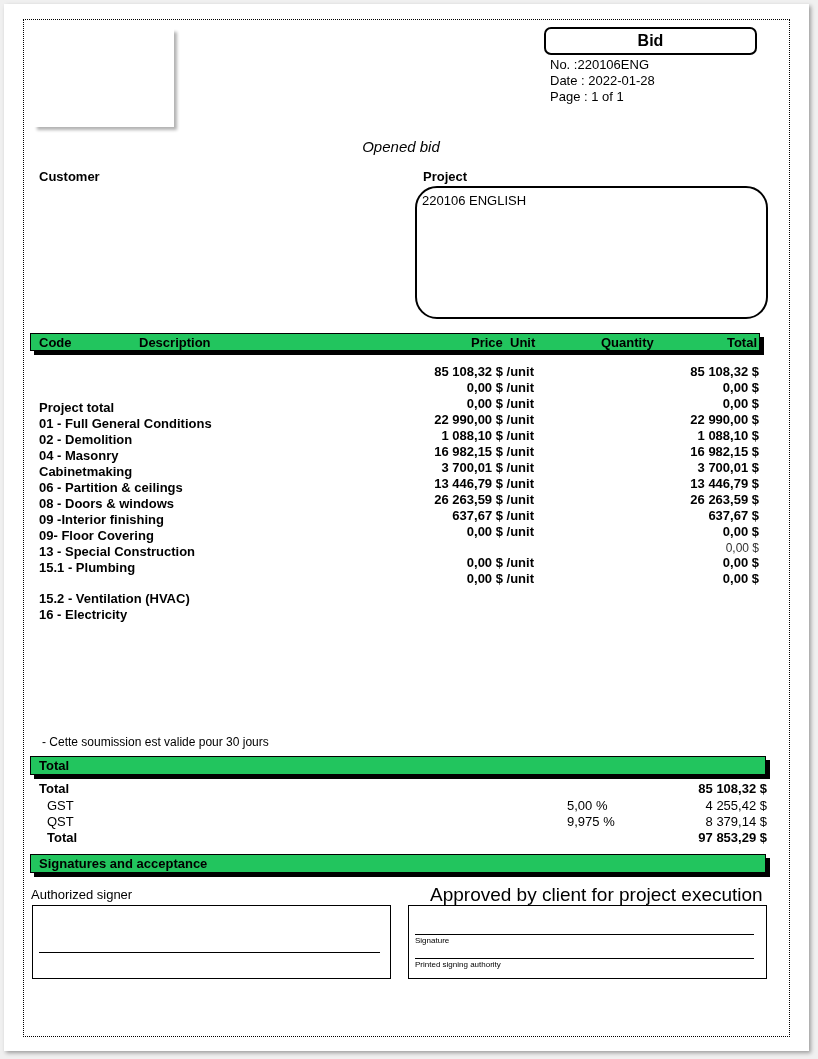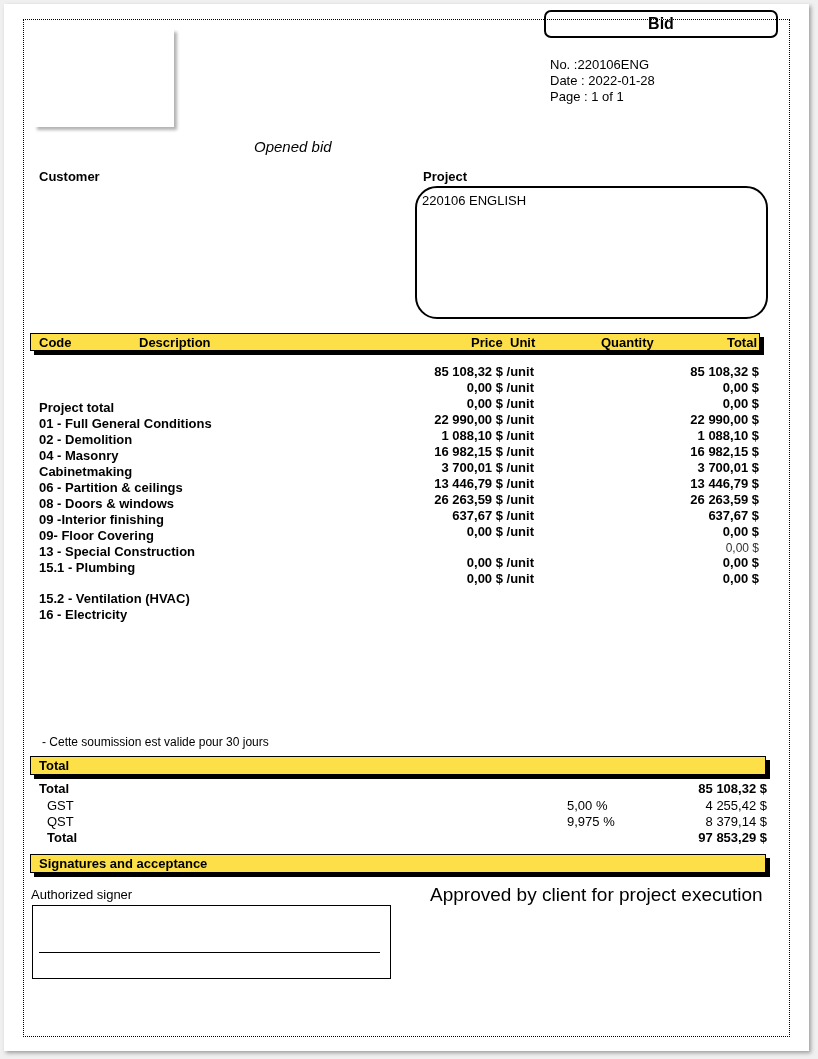--- a/index.html
+++ b/index.html
@@ -14,33 +14,33 @@
   .margin-frame {
     position: absolute; left: 19px; top: 15px; width: 767px; height: 1018px;
     border: 1px dotted #000; box-sizing: border-box;
   }
   .abs { position: absolute; }
   .logo-box {
     left: 30px; top: 25px; width: 140px; height: 98px; background: #fff;
     box-shadow: 3px 3px 3px rgba(0,0,0,0.3);
   }
   .title-box {
-    left: 540px; top: 6px; width: 234px; height: 28px; border: 2px solid #000;
+    left: 540px; top: 23px; width: 213px; height: 28px; border: 2px solid #000;
     border-radius: 7px; box-sizing: border-box; text-align: center;
     font-weight: bold; font-size: 16px; line-height: 24px;
   }
   .meta { left: 546px; font-size: 13px; line-height: 16px; }
-  .subtitle { left: 250px; width: 294px; top: 134px; font-style: italic; font-size: 15px; }
+  .subtitle { left: 250px; width: 294px; top: 134px; text-align: center; font-style: italic; font-size: 15px; }
   .label-bold { font-weight: bold; font-size: 13px; }
   .round-box {
     border: 2px solid #000; border-radius: 22px; box-sizing: border-box;
   }
   .small-txt { font-size: 12px; line-height: 16px; }
   .bar {
-    background: #fde047; border: 1px solid #000; box-sizing: border-box;
+    background: #22c55e; border: 1px solid #000; box-sizing: border-box;
     box-shadow: 4px 4px 0 #000; font-weight: bold; font-size: 13px; line-height: 15px;
   }
   .bar span { position: absolute; top: 1px; }
   .rows { font-weight: bold; font-size: 13px; }
   .row { position: absolute; left: 0; height: 16px; width: 760px; line-height: 16px; }
   .row .desc { position: absolute; left: 35px; margin-top: 36px; }
   .row .price { position: absolute; right: 230px; text-align: right; }
   .row .total { position: absolute; right: 5px; text-align: right; }
   .row.light { font-weight: normal; color: #333; }
   .sig-box { border: 1px solid #000; box-sizing: border-box; background: #fff; }
@@ -174,13 +174,19 @@
   <div class="abs bar" style="left:26px; top:850px; width:736px; height:19px">
     <span style="left:8px">Signatures and acceptance</span>
   </div>
 
   <div class="abs small-txt" style="left:27px; top:883px; font-size:13px">Authorized signer</div>
   <div class="abs sig-box" style="left:28px; top:901px; width:359px; height:74px">
     <div class="sig-line" style="left:6px; right:10px; top:46px"></div>
   </div>
 
   <div class="abs small-txt" style="left:426px; top:883px; font-size:19px">Approved by client for project execution</div>
+  <div class="abs sig-box" style="left:404px; top:901px; width:359px; height:74px">
+    <div class="sig-line" style="left:6px; right:12px; top:28px"></div>
+    <div class="abs tiny" style="left:6px; top:30px">Signature</div>
+    <div class="sig-line" style="left:6px; right:12px; top:52px"></div>
+    <div class="abs tiny" style="left:6px; top:54px">Printed signing authority</div>
+  </div>
 </div>
 
 </body></html>

